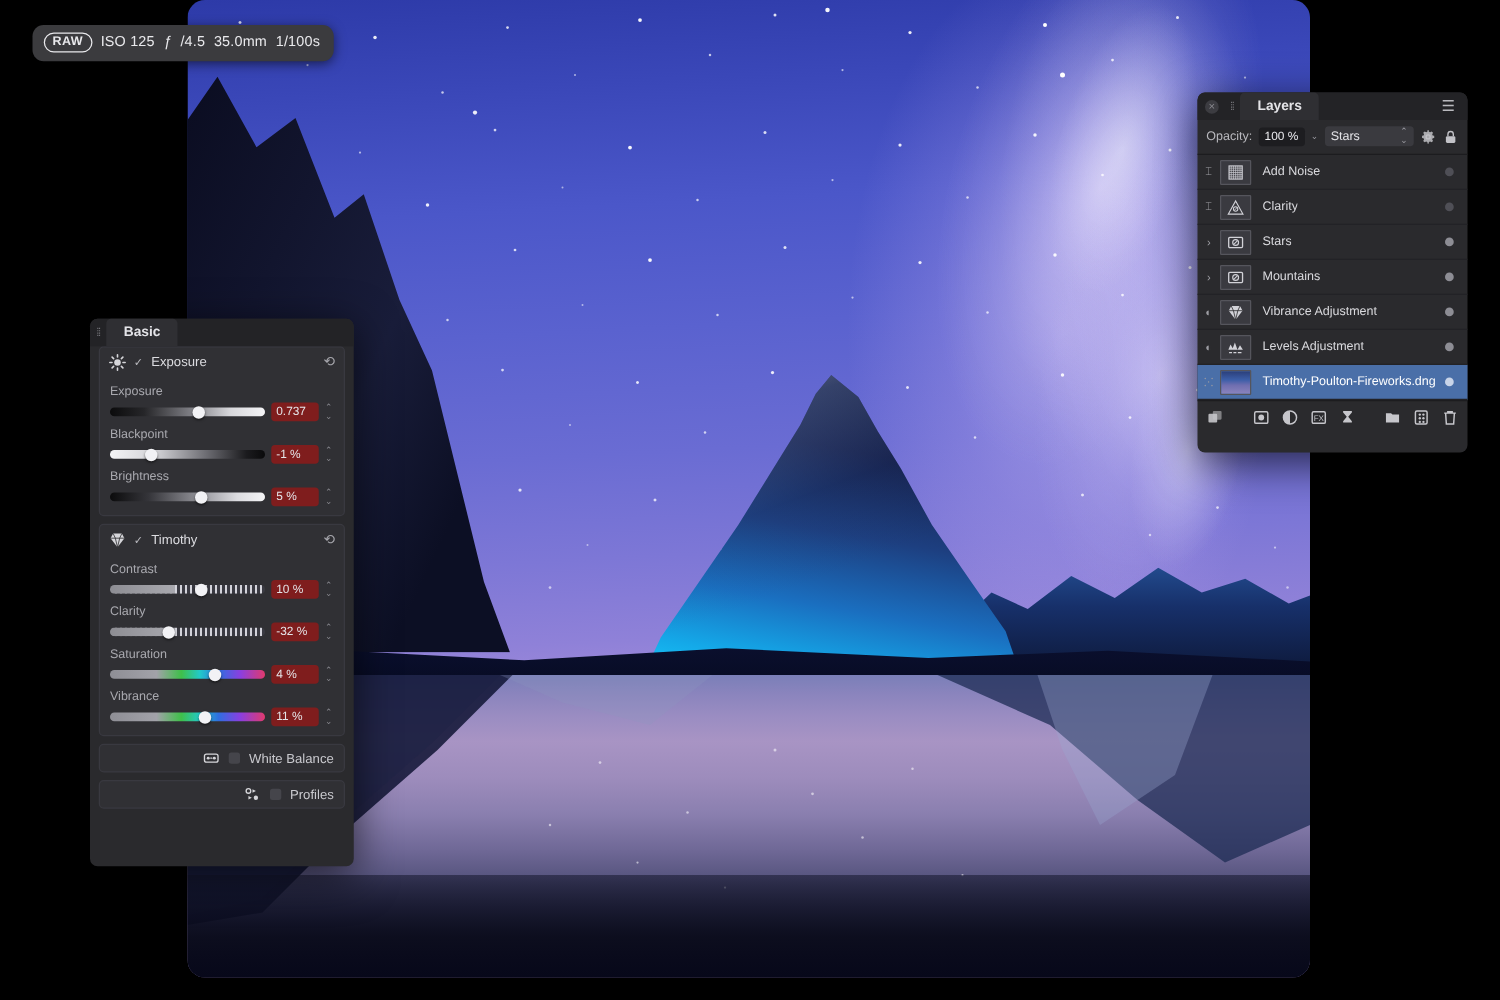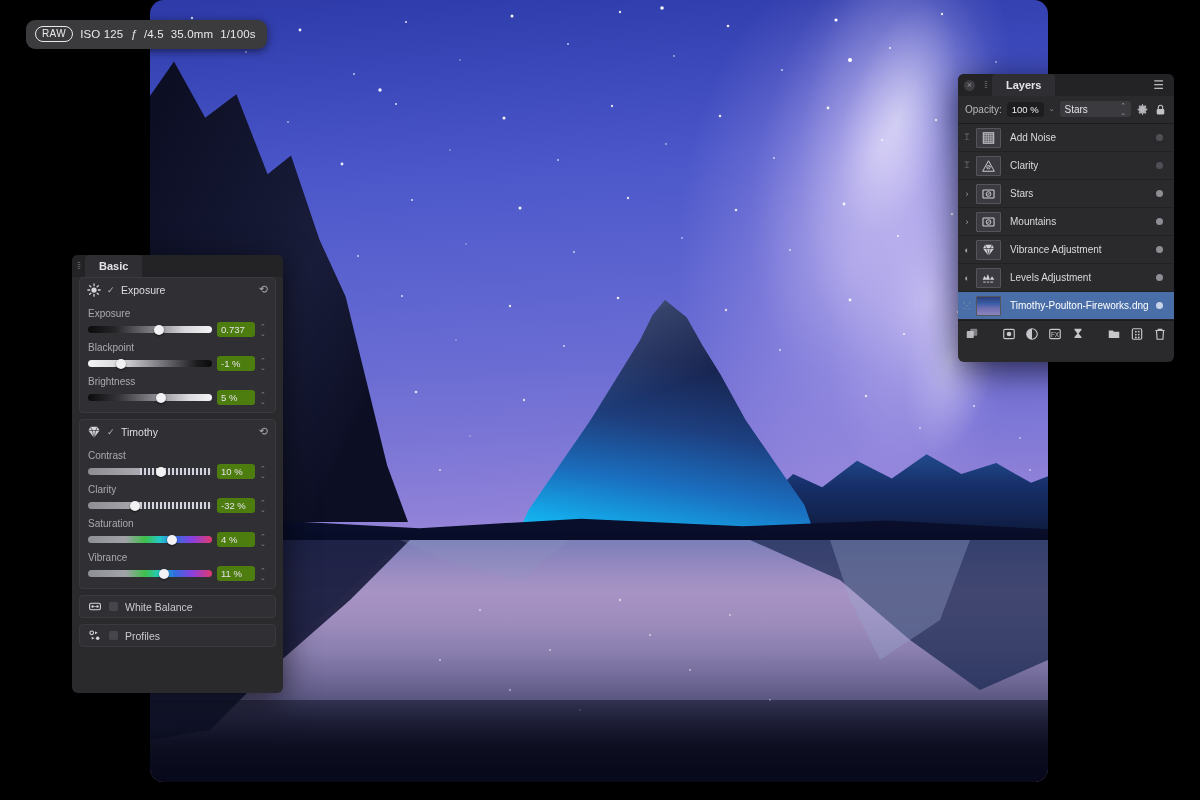--- a/index.html
+++ b/index.html
@@ -100,21 +100,21 @@
   #raw-badge {
     position: absolute; left: 26px; top: 20px;
     background: #3b3b3e; color: #e9e9ec;
     border-radius: 9px; padding: 6px 11px 7px 9px;
     font-size: 11.5px; letter-spacing: .15px; white-space: nowrap;
     display: flex; align-items: center; gap: 7px;
     box-shadow: 0 2px 9px rgba(0,0,0,.55);
   }
   #raw-badge .tag {
     border: 1.3px solid #e9e9ec; border-radius: 9px;
-    padding: 1px 6px 2px; font-size: 10px; font-weight: normal; letter-spacing: .4px;
+    padding: 1px 6px 2px; font-size: 10px; font-weight: bold; letter-spacing: .4px;
   }
   #raw-badge .ital { font-style: italic; }
 
   
   .panel { position: absolute; background: #2a2a2d; border-radius: 6px;
            box-shadow: 0 8px 34px rgba(0,0,0,.66); color: #cfcfd3; }
   .panel-tabbar { height: 22px; display: flex; align-items: stretch;
                   background: #232326; border-radius: 6px 6px 0 0; position: relative; }
   .grip { width: 13px; display: flex; align-items: center; justify-content: center;
           color: #75757a; font-size: 9px; letter-spacing: -1px; }
@@ -151,29 +151,29 @@
   .sl-thumb { position: absolute; top: 50%; width: 10px; height: 10px; border-radius: 50%;
               background: #f2f2f5; transform: translate(-50%,-50%);
               box-shadow: 0 1px 2px rgba(0,0,0,.6); }
   .t-exposure  { background: linear-gradient(90deg,#0b0b0c 0%,#262629 22%,#7e7e84 52%,#d8d8dc 78%,#f4f4f6 100%); }
   .t-blackpoint{ background: linear-gradient(90deg,#f4f4f6 0%,#d2d2d6 30%,#6d6d73 62%,#1b1b1e 88%,#0a0a0b 100%); }
   .t-brightness{ background: linear-gradient(90deg,#0b0b0c 0%,#35353a 25%,#8c8c92 55%,#dcdce0 82%,#f4f4f6 100%); }
   .t-gray-dot { background:
       linear-gradient(90deg,#8d8d93 0%,#a9a9af 42%, rgba(0,0,0,0) 42%),
       repeating-linear-gradient(90deg, rgba(220,220,228,.95) 0 2px, rgba(60,60,68,.9) 2px 4px); }
   .t-sat { background: linear-gradient(90deg,#8e8e95 0%,#a2a2a9 30%,#3fbf4a 46%,#22c9c9 58%,#2f6ee0 70%,#8a3fe0 84%,#e03a6e 100%); }
-  .num { width: 38px; height: 15px; background: #4d7c0f; border-radius: 3px;
+  .num { width: 38px; height: 15px; background: #7f1d1d; border-radius: 3px;
          font-size: 9.5px; color: #e4e4e8; display: flex; align-items: center;
          padding-left: 4px; flex: none; }
   .stepper { display: flex; flex-direction: column; color: #85858b; font-size: 7px;
              line-height: 7px; flex: none; width: 7px; }
 
   .collapsed { background: #303034; border: 1px solid #393940; border-radius: 4px;
                margin: 0 7px 6px; height: 23px; display: flex; align-items: center;
-               gap: 7px; padding: 0 8px; }
+               gap: 7px; padding: 0 8px; justify-content: flex-end; }
   .collapsed .ico { width: 14px; height: 13px; flex: none; color: #d6d6da; }
   .collapsed .box { width: 9px; height: 9px; background: #45454b; border-radius: 2px; flex: none; }
   .collapsed .ttl { font-size: 10.5px; color: #c9c9ce; }
 
   
   #layers-panel { left: 958px; top: 74px; width: 216px; height: 288px; }
   #layers-opt { display: flex; align-items: center; gap: 5px; padding: 5px 7px 6px; }
   #layers-opt .lbl { font-size: 10px; color: #b9b9be; }
   .opc-val { background: #1d1d20; border-radius: 3px; height: 15px; padding: 0 5px;
              font-size: 9.5px; color: #ececf0; display: flex; align-items: center; text-align: right; }

